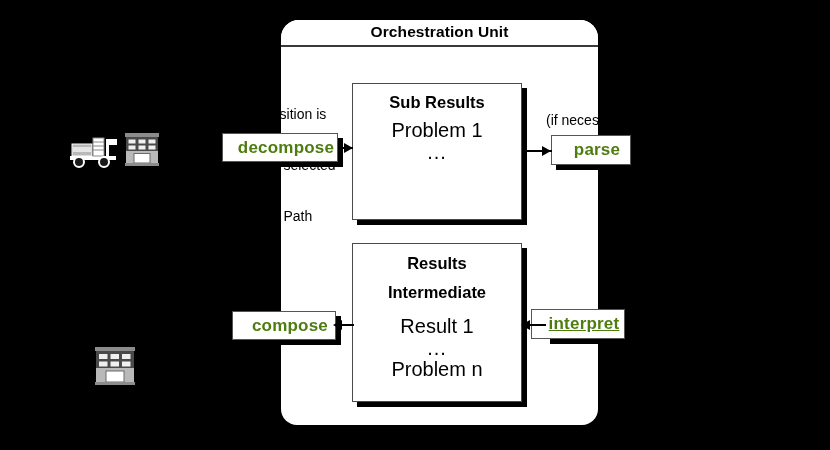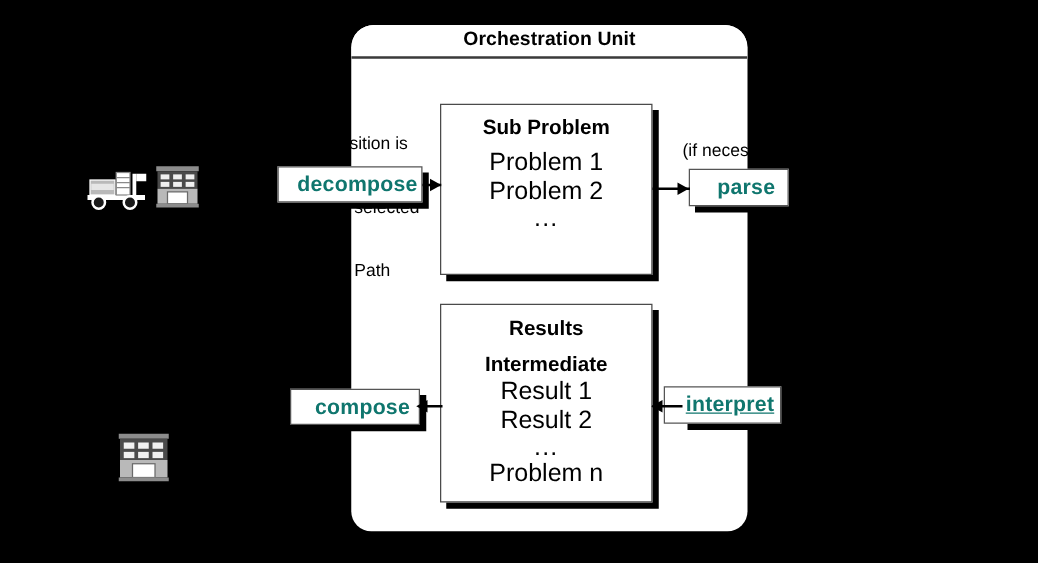--- a/index.html
+++ b/index.html
@@ -52,30 +52,30 @@
   .box-title{
     text-align:center;font-weight:bold;font-size:16.5px;color:#000;
     line-height:19px;
   }
   .box-lines{
     text-align:center;font-size:20px;color:#000;line-height:23px;
   }
   .sub-problems .box-title{margin-top:9px;}
   .sub-problems .box-lines{margin-top:7px;}
   .inter-results .box-title{margin-top:10px;}
-  .inter-results .box-lines{}
+  .inter-results .box-lines{margin-top:13px;}
   .ellipsis-line{letter-spacing:1px;line-height:20px;}
 
   
   .verb{
     position:absolute;
     background:#ffffff;
     border:1.4px solid #555;
     box-sizing:border-box;
-    font-size:17px;font-weight:bold;color:#0f766e;
+    font-size:17px;font-weight:bold;color:#4d7c0f;
     display:flex;align-items:center;justify-content:center;
     letter-spacing:.2px;
     padding-left:12px;
   }
   .verb-decompose{left:222px;top:133px;width:116px;height:29px;}
   .verb-parse{left:551px;top:135px;width:80px;height:30px;}
   .verb-compose{left:232px;top:311px;width:104px;height:29px;}
   .verb-interpret{left:531px;top:309px;width:94px;height:30px;text-decoration:underline;}
 
   .vshadow{position:absolute;background:#000;}
@@ -115,35 +115,33 @@
 
 <div id="stage">
 
   <div class="unit-panel">
     <div class="unit-header"></div>
     <div class="unit-title">Orchestration Unit</div>
   </div>
 
   <div class="box-shadow" style="left:357px;top:88px;width:170px;height:137px;"></div>
   <div class="box sub-problems">
-    <div class="box-title">Sub Problem</div>
+    <div class="box-title">Sub Results</div>
     <div class="box-lines">
       <div>Problem 1</div>
-      <div>Problem 2</div>
       <div class="ellipsis-line">...</div>
     </div>
   </div>
 
   <div class="box-shadow" style="left:357px;top:248px;width:170px;height:159px;"></div>
   <div class="box inter-results">
     <div class="box-title">Results</div>
     <div class="box-title">Intermediate</div>
     <div class="box-lines">
       <div>Result 1</div>
-      <div>Result 2</div>
       <div class="ellipsis-line">...</div>
       <div>Problem n</div>
     </div>
   </div>
 
   <div class="note note-decomp">
     <div>position is</div>
     <div>he selected</div>
     <div>on Path</div>
   </div>

